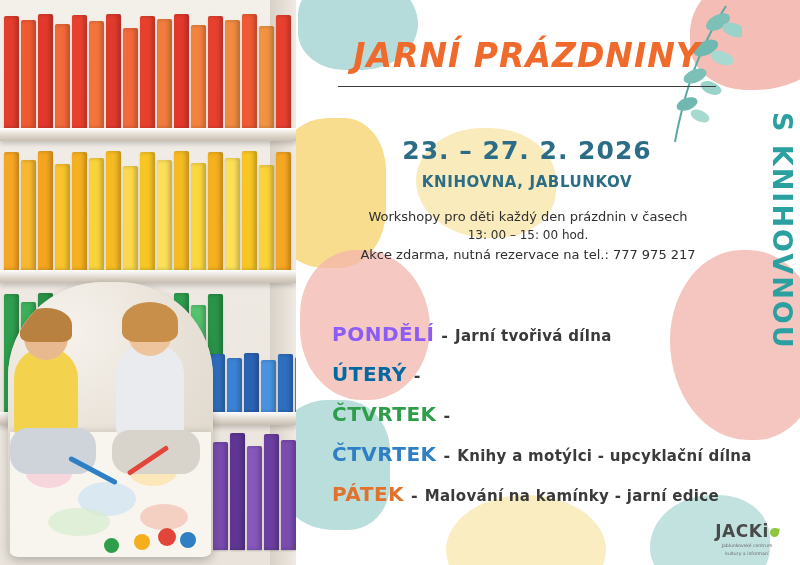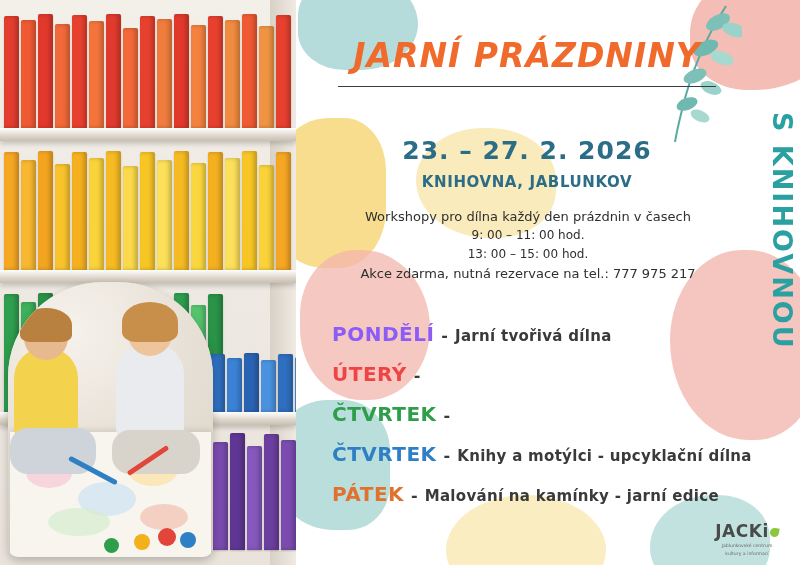--- a/index.html
+++ b/index.html
@@ -358,34 +358,33 @@
 
     <div class="side-title">S KNIHOVNOU</div>
 
     <div class="headline">JARNÍ PRÁZDNINY</div>
     <div class="rule"></div>
 
     <div class="dates">23. – 27. 2. 2026</div>
     <div class="place">KNIHOVNA, JABLUNKOV</div>
 
     <div class="info">
-      <div>Workshopy pro dílna každý den prázdnin v časech</div>
-      <div class="sm">9: 00 – 11: 00 hod.</div>
+      <div>Workshopy pro děti každý den prázdnin v časech</div>
       <div class="sm">13: 00 – 15: 00 hod.</div>
       <div>Akce zdarma, nutná rezervace na tel.:  777 975 217</div>
     </div>
 
     <div class="days">
       <div class="day-row">
         <span class="day-name" style="color:#8b5cf6">PONDĚLÍ</span>
         <span class="day-dash">-</span>
         <span class="day-desc">Jarní tvořivá dílna</span>
       </div>
       <div class="day-row">
-        <span class="day-name" style="color:#ef4444">ÚTERÝ</span>
+        <span class="day-name" style="color:#0369a1">ÚTERÝ</span>
         <span class="day-dash">-</span>
       </div>
       <div class="day-row">
         <span class="day-name" style="color:#2e9e4b">ČTVRTEK</span>
         <span class="day-dash">-</span>
       </div>
       <div class="day-row">
         <span class="day-name" style="color:#2f7fc4">ČTVRTEK</span>
         <span class="day-dash">-</span>
         <span class="day-desc">Knihy a motýlci - upcyklační dílna</span>

